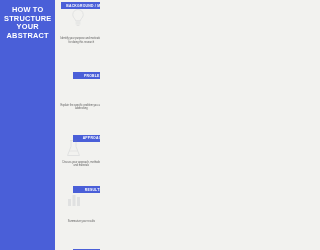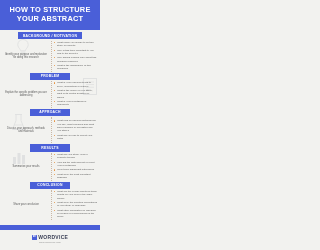--- a/index.html
+++ b/index.html
@@ -2,21 +2,21 @@
 <html><head>
 <meta charset="utf-8">
 <style>
   html,body{margin:0;padding:0;}
   body{
     width:100px;height:250px;overflow:hidden;
     background:#f2f2ef;
     font-family:"Liberation Sans",sans-serif;
     -webkit-font-smoothing:none;
   }
-  .page{position:relative;width:100px;height:250px;display:flex;flex-direction:column;}
+  .page{position:relative;width:100px;height:250px;display:flex;flex-direction:row;}
 
   
   .header{
     background:#4a5fd8;color:#ffffff;
     padding:6px 4px 7px 4px;
     text-align:center;
   }
   .header-title{
     font-size:7.4px;line-height:8.6px;font-weight:bold;
     letter-spacing:0.2px;text-transform:uppercase;

